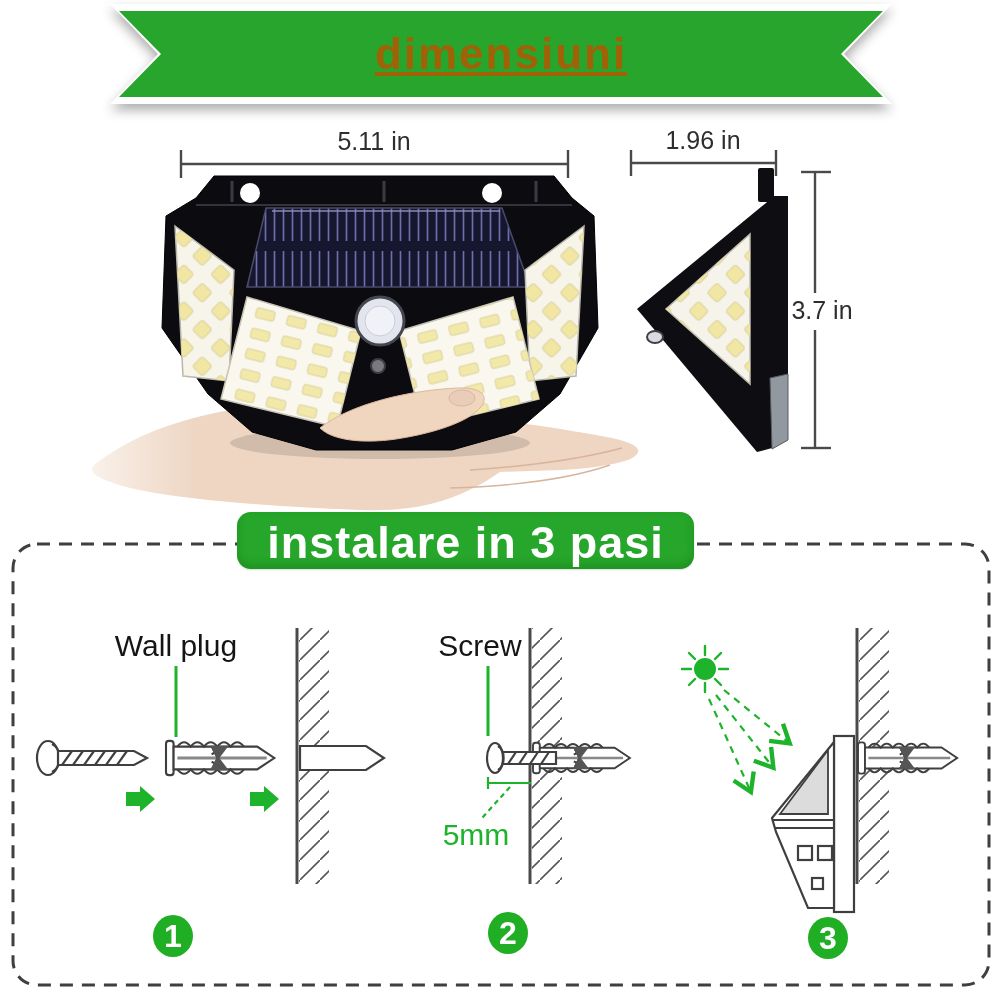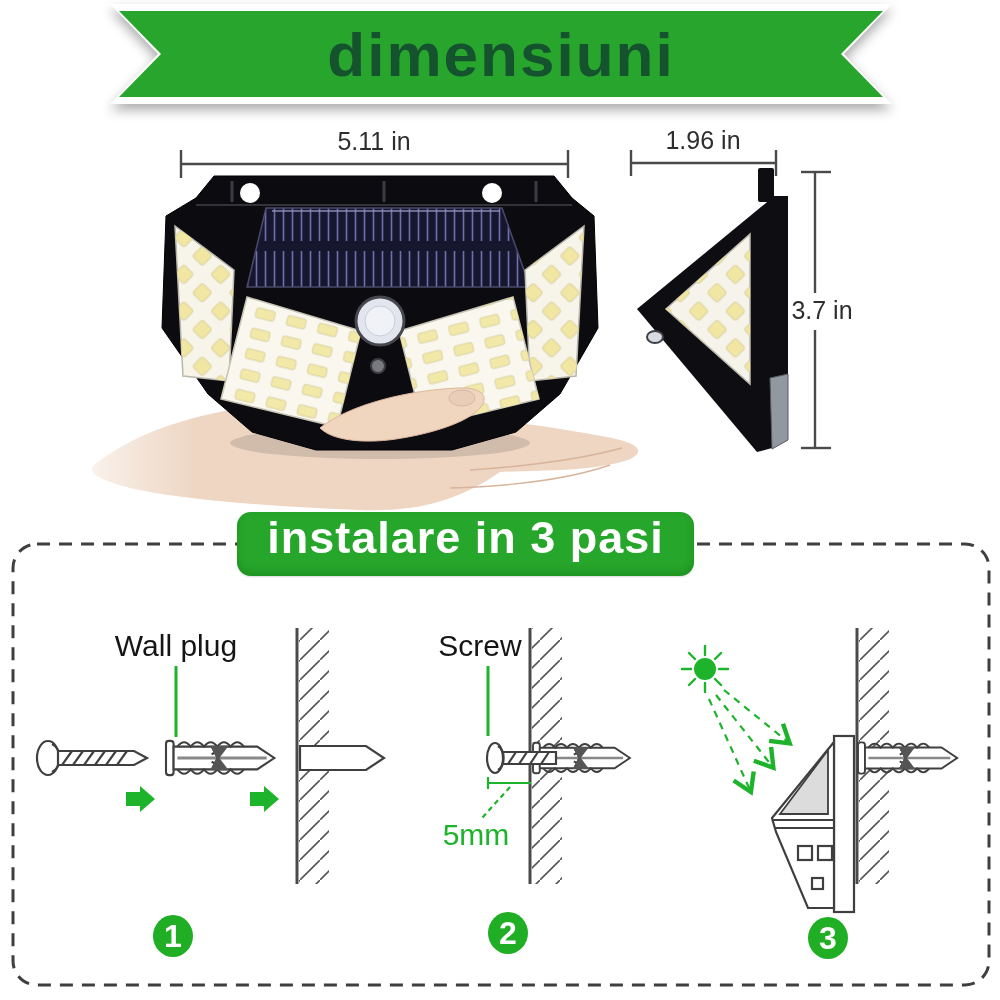--- a/index.html
+++ b/index.html
@@ -8,25 +8,25 @@
   .art{position:absolute;left:0;top:0;width:1000px;height:1000px;}
 
   
   .ribbon-wrap{position:absolute;left:110px;top:4px;width:782px;height:100px;
                filter:drop-shadow(0 6px 6px rgba(0,0,0,.33));z-index:2;}
   .ribbon-outer{position:absolute;inset:0;background:#ffffff;
     clip-path:polygon(0 0,100% 0,calc(100% - 48px) 50%,100% 100%,0 100%,48px 50%);}
   .ribbon-inner{position:absolute;inset:7px 9px;background:#28a52c;
     clip-path:polygon(0 0,100% 0,calc(100% - 42px) 50%,100% 100%,0 100%,42px 50%);}
   .ribbon-text{position:absolute;inset:0;display:flex;align-items:center;justify-content:center;
-    color:#14532d;font-size:62px;font-weight:bold;letter-spacing:2px;z-index:3;}
+    color:#a16207;font-size:44px;font-weight:bold;letter-spacing:2px;z-index:3;text-decoration:underline;}
 
   
-  .pill{position:absolute;left:237px;top:512px;width:457px;height:64px;background:#26a62a;
-        border-radius:14px;z-index:3;display:flex;align-items:flex-start;justify-content:center;
+  .pill{position:absolute;left:237px;top:512px;width:457px;height:57px;background:#26a62a;
+        border-radius:14px;z-index:3;display:flex;align-items:flex-end;justify-content:center;
         box-shadow:inset 0 -4px 8px rgba(0,70,0,.22), 0 1px 2px rgba(0,0,0,.15);}
   .pill-text{color:#fff;font-size:45px;font-weight:bold;letter-spacing:1px;}
 
   
   .draw{fill:#ffffff;stroke:#3f3f3f;stroke-width:2.2;}
   .wire{fill:none;stroke:#3f3f3f;stroke-width:2.2;}
   .dimline{stroke:#4a4a4a;stroke-width:2.4;}
   .wall{stroke:#4a4a4a;stroke-width:3;}
   .gptr{stroke:#1db32a;stroke-width:3;}
   .gacc{stroke:#1db32a;stroke-width:2.2;fill:none;}

